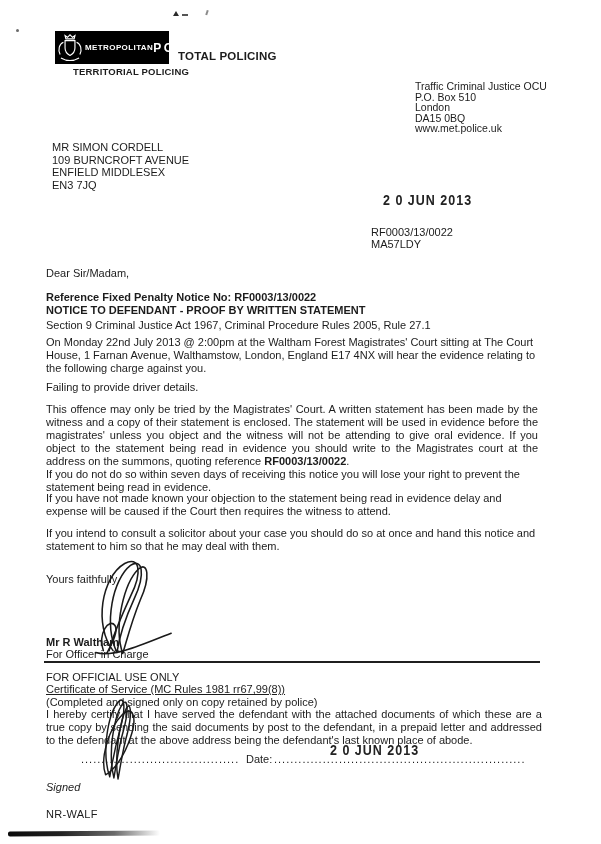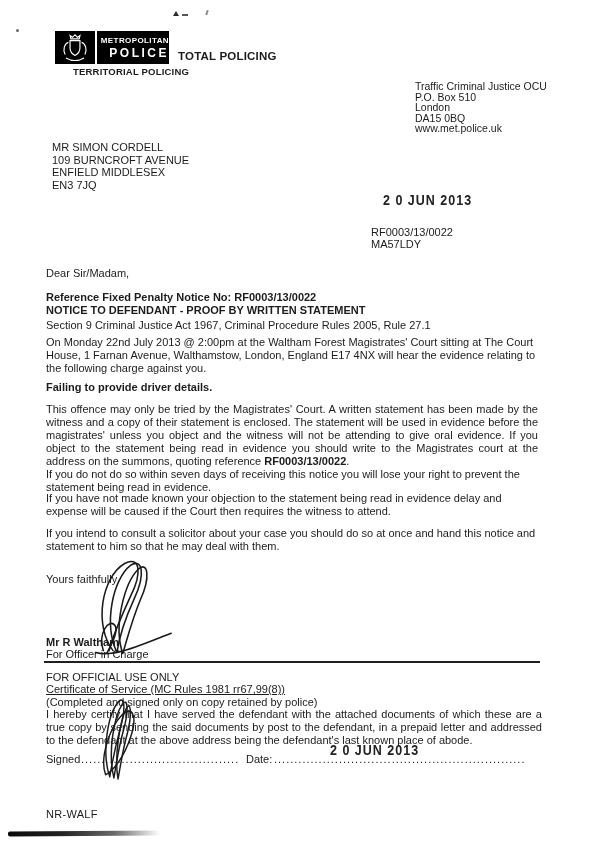--- a/index.html
+++ b/index.html
@@ -4,56 +4,56 @@
 <style>
   * { margin:0; padding:0; box-sizing:border-box; }
   html,body { width:601px; height:844px; background:#ffffff; }
   body { font-family:"Liberation Sans", sans-serif; color:#1c1c1c; }
   .page { position:relative; width:601px; height:844px; background:#fff; overflow:hidden; }
 
   
   .logo-box { position:absolute; left:55px; top:31px; width:114px; height:33px; background:#000; display:flex; align-items:stretch; }
   .crest-wrap { width:40px; display:flex; align-items:center; justify-content:center; }
   .logo-divider { width:2px; background:#fff; }
-  .logo-text { flex:1; display:flex; flex-direction:column; align-items:flex-end; justify-content:center; color:#fff; }
+  .logo-text { flex:1; display:flex; align-items:center; justify-content:center; color:#fff; }
   .logo-line1 { font-size:8px; font-weight:bold; letter-spacing:0.4px; }
   .logo-line2 { font-size:12px; font-weight:bold; letter-spacing:2.5px; margin-top:1px; }
   .slogan { position:absolute; left:178px; top:50px; font-size:11.5px; font-weight:bold; letter-spacing:0.2px; }
   .division { position:absolute; left:55px; top:66px; font-size:9.5px; font-weight:bold; letter-spacing:0.2px;margin-left:18px; }
 
   .sender { position:absolute; left:371px; top:81px; font-size:10.5px; line-height:10.6px;padding-left:44px; }
   .recipient { position:absolute; left:52px; top:141px; font-size:11px; line-height:12.6px; }
 
   .stamp { font-weight:bold; letter-spacing:1px; font-size:12.5px; transform:scaleY(1.12); color:#222; white-space:nowrap; }
   .stamp-1 { position:absolute; left:383px; top:194px; }
   .refs { position:absolute; left:371px; top:226px; font-size:11px; line-height:12.2px; }
 
   .body-text { font-size:11px; line-height:13px; }
   .salutation { position:absolute; left:46px; top:267px; }
   .ref-block { position:absolute; left:46px; top:291px; font-weight:bold; }
   .section-line { position:absolute; left:46px; top:319px; }
   .hearing { position:absolute; left:46px; top:336px; width:492px; }
-  .charge { position:absolute; left:46px; top:381px; font-weight:bold; }
+  .charge { position:absolute; left:46px; top:381px; font-weight:normal; }
   .statement { position:absolute; left:46px; top:403px; width:492px; }
   .justify { text-align:justify; }
   .objection { position:absolute; left:46px; top:492px; width:492px; }
   .solicitor { position:absolute; left:46px; top:527px; width:492px; }
   .closing { position:absolute; left:46px; top:573px; }
 
   .sig-1 { position:absolute; left:84px; top:557px; width:92px; height:103px; }
   .sig-2 { position:absolute; left:90px; top:696px; width:54px; height:85px; }
   .signatory-name { position:absolute; left:46px; top:636px; font-weight:bold; }
   .signatory-title { position:absolute; left:46px; top:648px; }
   .rule { position:absolute; left:44px; top:661px; width:496px; height:2px; background:#1f1f1f; }
 
   .ofu-heading { position:absolute; left:46px; top:671px; }
   .ofu-cert { position:absolute; left:46px; top:683px; text-decoration:underline; }
   .ofu-completed { position:absolute; left:46px; top:696px; }
   .ofu-certify { position:absolute; left:46px; top:708px; width:496px; }
-  .signed-label { position:absolute; left:46px; top:753px; }
+  .signed-label { position:absolute; left:46px; top:781px;font-style:italic; }
   .signed-dots { position:absolute; left:81px; top:753px; width:158px; overflow:hidden; white-space:nowrap; letter-spacing:1px; }
   .date-label { position:absolute; left:246px; top:753px;text-align:center; }
   .date-dots { position:absolute; left:274px; top:753px; width:250px; overflow:hidden; white-space:nowrap; letter-spacing:1px; }
   .stamp-2 { position:absolute; left:330px; top:744px; }
   .footer-code { position:absolute; left:46px; top:784px; font-size:11px; letter-spacing:0.3px;margin-top:24px; }
 
   .streak { position:absolute; left:8px; top:831px; width:152px; height:5px; border-radius:2px;
             background:linear-gradient(to right,#0b0b0b 0%,#222 35%,#6a6a6a 70%,rgba(255,255,255,0) 100%);
             transform:rotate(-0.3deg); }
   .art-a { position:absolute; left:173px; top:11px; width:6px; height:5px; background:#2a2a2a;

